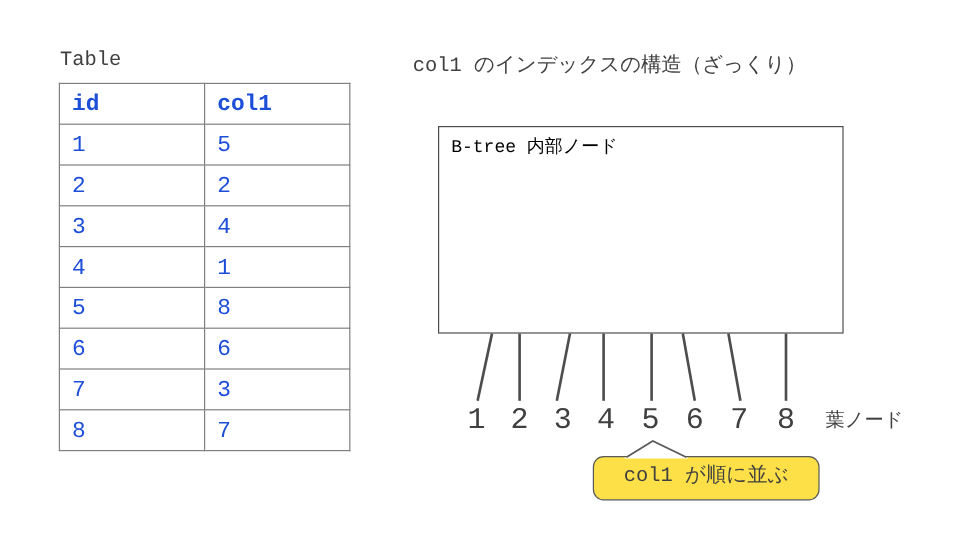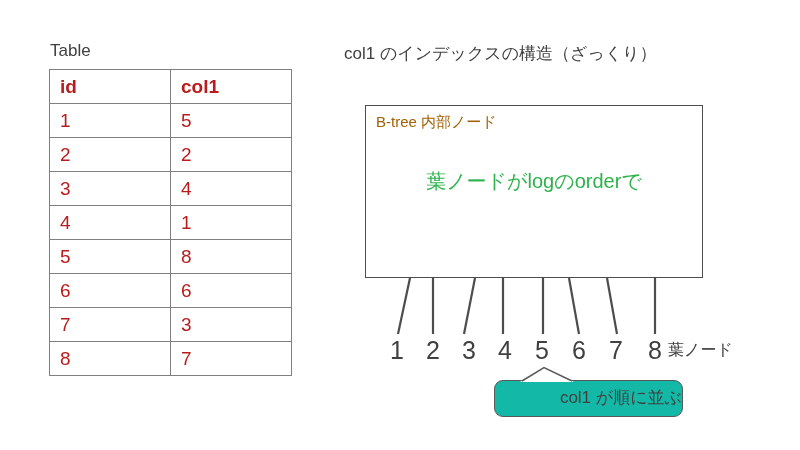--- a/index.html
+++ b/index.html
@@ -2,21 +2,21 @@
 <html><head>
 <meta charset="utf-8">
 <style>
   html, body { margin: 0; padding: 0; background: #ffffff; }
   .canvas {
     position: relative;
     width: 800px;
     height: 450px;
     background: #ffffff;
     overflow: hidden;
-    font-family: Liberation Sans, sans-serif;
+    font-family: Liberation Mono, monospace;
     color: #404040;
   }
 
   
   .table-label {
     position: absolute;
     left: 50px;
     top: 41px;
     font-size: 17px;
     color: #404040;
@@ -30,21 +30,21 @@
     width: 220px;
   }
   table.data-table th, table.data-table td {
     border: 1px solid #808080;
     width: 110px;
     height: 33px;
     padding: 0 0 0 10px;
     font-size: 19px;
     text-align: left;
     vertical-align: middle;
-    color: #b91c1c;
+    color: #1d4ed8;
     font-weight: normal;
   }
   table.data-table th { font-weight: bold; }
 
   
   .diagram-title {
     position: absolute;
     left: 344px;
     top: 42px;
     font-size: 17px;
@@ -59,21 +59,21 @@
     height: 173px;
     border: 1.5px solid #4d4d4d;
     box-sizing: border-box;
     background: #ffffff;
   }
   .btree-box-label {
     position: absolute;
     left: 10px;
     top: 7px;
     font-size: 15px;
-    color: #a16207;
+    color: #000000;
     white-space: nowrap;
   }
   .btree-desc {
     position: absolute;
     left: 0;
     top: 62px;
     width: 100%;
     text-align: center;
     color: #2db24d;
   }
@@ -93,37 +93,37 @@
   .leaf-num {
     position: absolute;
     top: 336px;
     width: 26px;
     text-align: center;
     font-size: 25px;
     color: #404040;
   }
   .leaf-label {
     position: absolute;
-    left: 668px;
+    left: 688px;
     top: 340px;
     font-size: 16px;
     color: #404040;
     white-space: nowrap;
   }
   .callout {
     position: absolute;
     left: 494px;
     top: 380px;
     width: 189px;
     height: 37px;
     border: 1.5px solid #595959;
     border-radius: 9px;
     box-sizing: border-box;
-    background: #14b8a6;
-    text-align: right;
+    background: #fde047;
+    text-align: center;
     line-height: 34px;
     font-size: 17px;
     color: #404040;
     z-index: 1;
     white-space: nowrap;
   }
 </style>
 </head>
 <body>
 
@@ -172,21 +172,20 @@
           <td>7</td>
         </tr>
     </tbody>
   </table>
 
   <div class="diagram-title">col1 のインデックスの構造（ざっくり）</div>
 
   <div class="btree-box">
     <div class="btree-box-label">B-tree 内部ノード</div>
     <div class="btree-desc">
-      <div class="line1">葉ノードがlogのorderで</div>
     </div>
   </div>
 
   <svg class="overlay-svg" viewBox="0 0 800 450" xmlns="http://www.w3.org/2000/svg">
     <g stroke="#4d4d4d" stroke-width="2.2" fill="none">
       <line x1="410" y1="278" x2="398" y2="334"></line>
       <line x1="433" y1="278" x2="433" y2="334"></line>
       <line x1="475" y1="278" x2="464" y2="334"></line>
       <line x1="503" y1="278" x2="503" y2="334"></line>
       <line x1="543" y1="278" x2="543" y2="334"></line>

